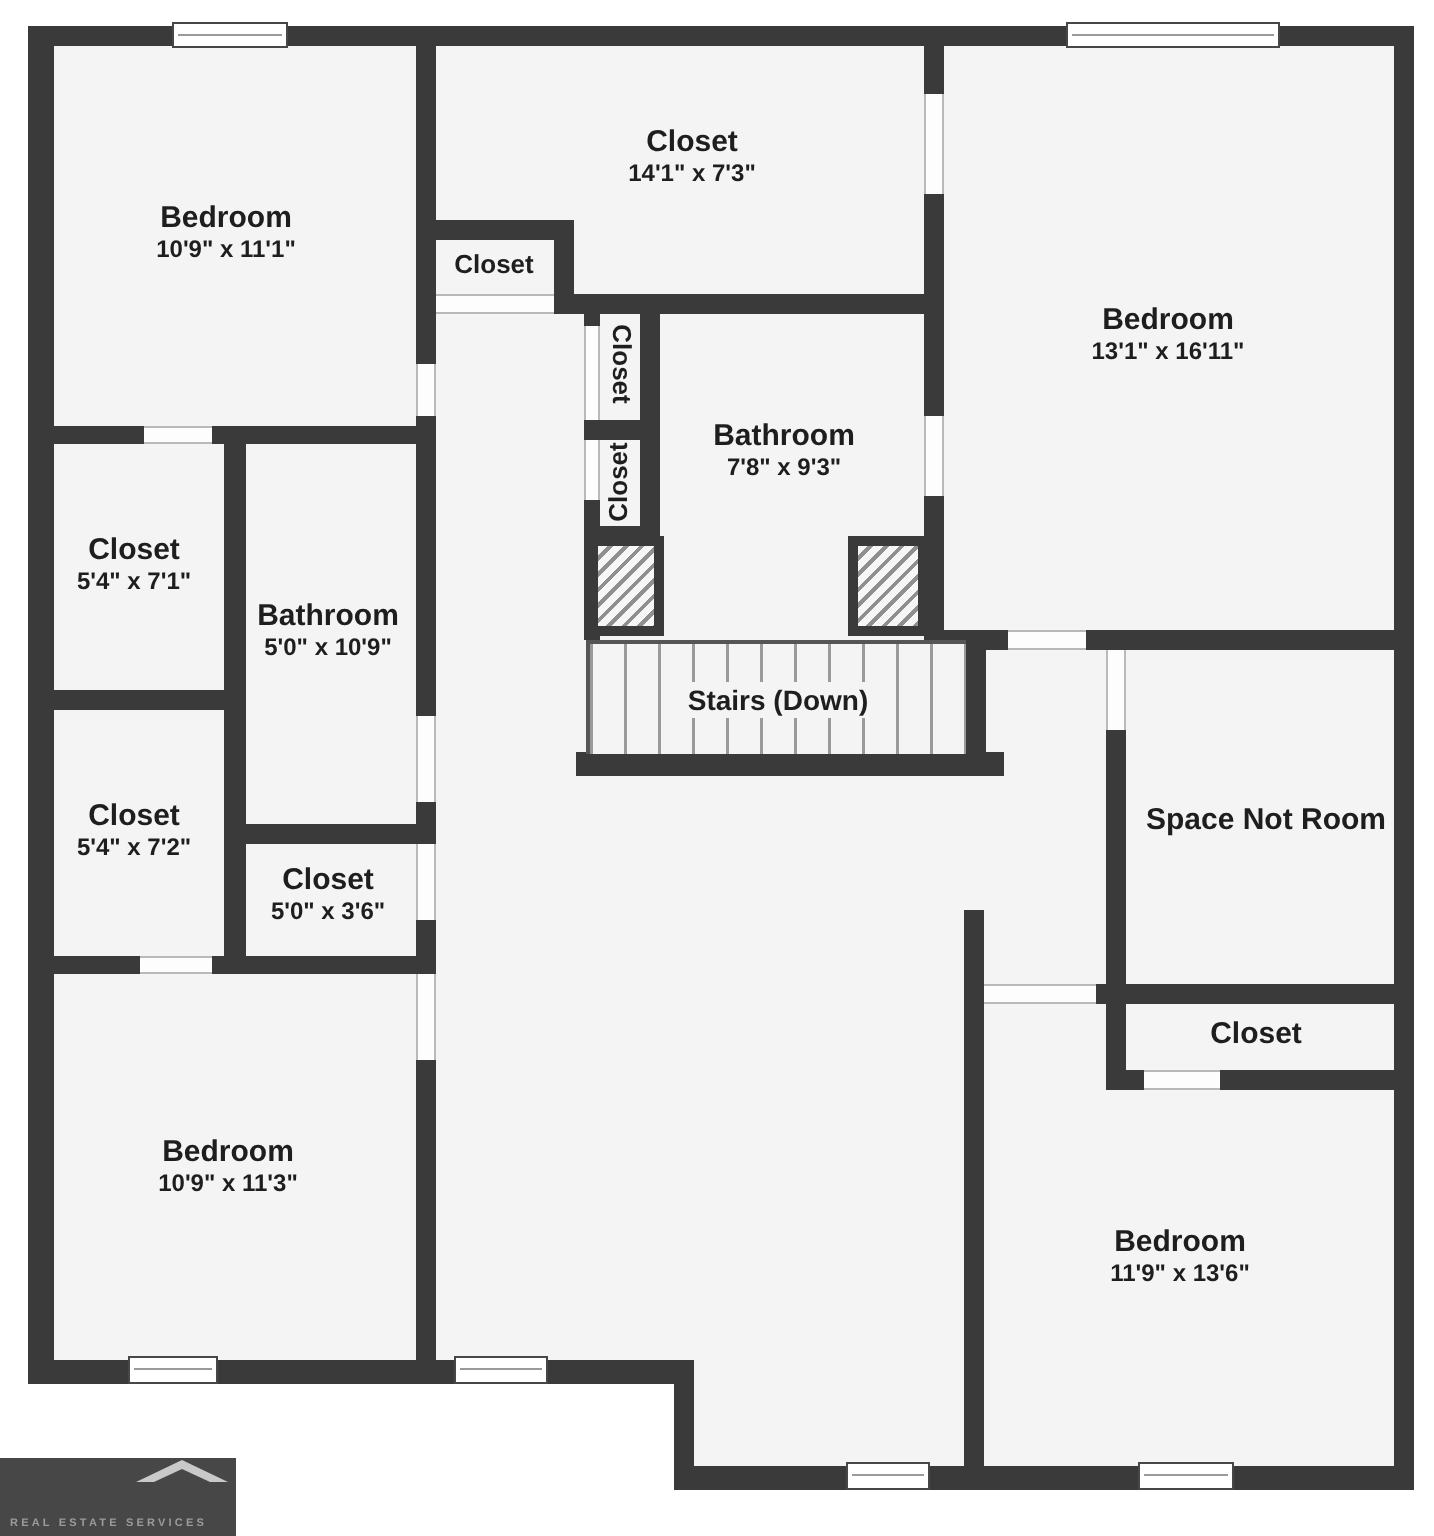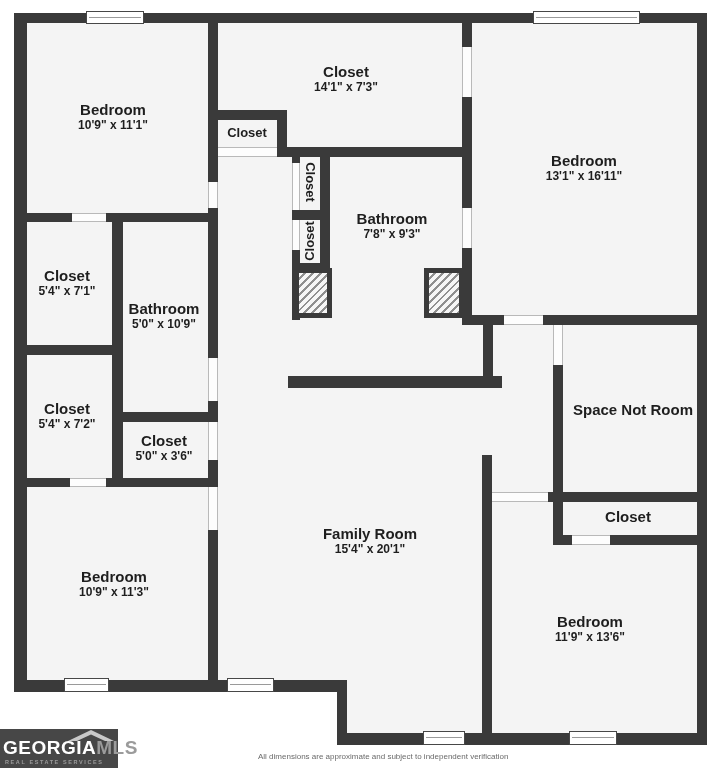--- a/index.html
+++ b/index.html
@@ -102,20 +102,23 @@
   <div class="win" style="left:86px;top:11px;width:58px;height:13px"></div>
   <div class="win" style="left:533px;top:11px;width:107px;height:13px"></div>
   <div class="win" style="left:64px;top:678px;width:45px;height:14px"></div>
   <div class="win" style="left:227px;top:678px;width:47px;height:14px"></div>
   <div class="win" style="left:423px;top:731px;width:42px;height:14px"></div>
   <div class="win" style="left:569px;top:731px;width:48px;height:14px"></div>
 
   <div class="hatch" style="left:294px;top:268px;width:38px;height:50px"></div>
   <div class="hatch" style="left:424px;top:268px;width:40px;height:50px"></div>
 
+  <div class="stairs">
+    <span class="stairs-label">Stairs (Down)</span>
+  </div>
 
   <div class="rlabel" style="left:113px;top:117px">
     <span class="rname">Bedroom</span>
     <span class="rdims">10'9" x 11'1"</span>
   </div>
   <div class="rlabel" style="left:346px;top:79px">
     <span class="rname">Closet</span>
     <span class="rdims">14'1" x 7'3"</span>
   </div>
   <div class="rlabel" style="left:247px;top:133px">
@@ -150,38 +153,30 @@
   <div class="rlabel" style="left:164px;top:448px">
     <span class="rname">Closet</span>
     <span class="rdims">5'0" x 3'6"</span>
   </div>
   <div class="rlabel" style="left:633px;top:410px">
     <span class="rname">Space Not Room</span>
   </div>
   <div class="rlabel" style="left:628px;top:517px">
     <span class="rname">Closet</span>
   </div>
-  <div class="rlabel" style="left:370px;top:541px">
-    <span class="rname">Family Room</span>
-    <span class="rdims">15'4" x 20'1"</span>
-  </div>
   <div class="rlabel" style="left:114px;top:584px">
     <span class="rname">Bedroom</span>
     <span class="rdims">10'9" x 11'3"</span>
   </div>
   <div class="rlabel" style="left:590px;top:629px">
     <span class="rname">Bedroom</span>
     <span class="rdims">11'9" x 13'6"</span>
   </div>
 
   <div class="logo">
     <svg class="roof" width="46" height="11" viewBox="0 0 46 11">
       <polygon points="0,11 23,0 46,11 37,11 23,4.5 9,11" fill="#c9c9c9"></polygon>
     </svg>
-    <div class="logo-line">
-      <span class="logo-georgia">GEORGIA</span><span class="logo-mls">MLS</span>
-    </div>
     <div class="logo-tag">REAL ESTATE SERVICES</div>
   </div>
 
-  <div class="disclaimer">All dimensions are approximate and subject to independent verification</div>
 
 </div>
 
 </body></html>

